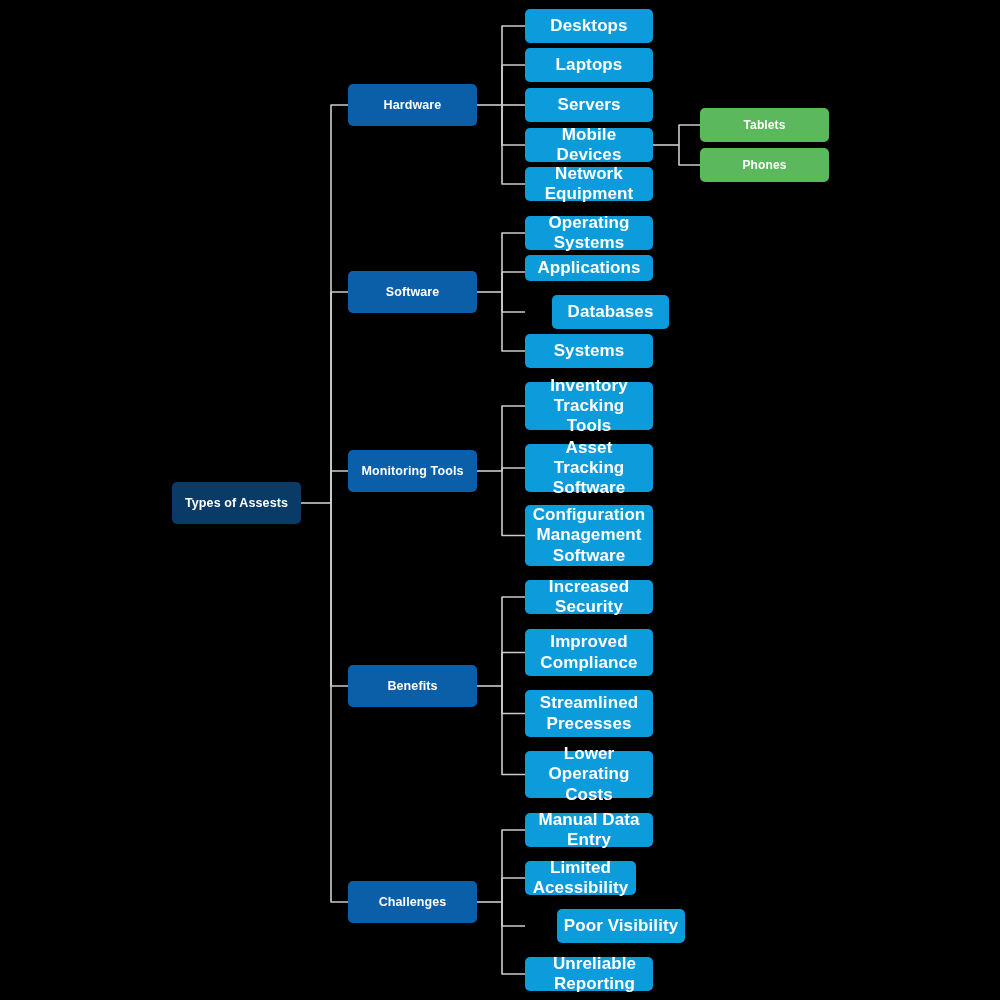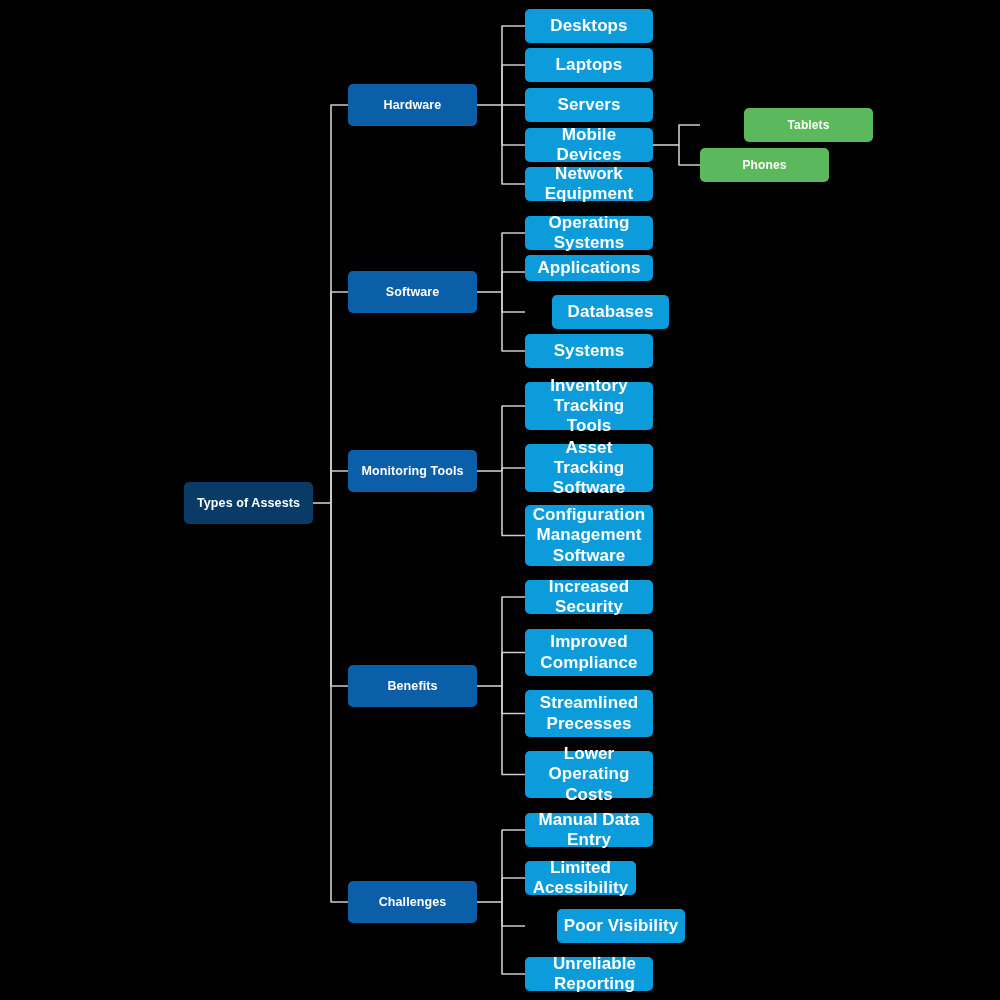--- a/index.html
+++ b/index.html
@@ -92,27 +92,27 @@
       <path d="M 502 686 L 502 686 Q 502 686 502 686 L 502 713.5 Q 502 713.5 502 713.5 L 525 713.5" fill="none" stroke="#cccccc" stroke-width="1.6" stroke-linecap="butt" stroke-linejoin="round"></path>
       <path d="M 502 686 L 502 686 Q 502 686 502 686 L 502 774.5 Q 502 774.5 502 774.5 L 525 774.5" fill="none" stroke="#cccccc" stroke-width="1.6" stroke-linecap="butt" stroke-linejoin="round"></path>
       <path d="M 331 503 L 331 503 Q 331 503 331 503 L 331 902 Q 331 902 331 902 L 348 902" fill="none" stroke="#cccccc" stroke-width="1.6" stroke-linecap="butt" stroke-linejoin="round"></path>
       <path d="M 477 902 L 502 902" fill="none" stroke="#cccccc" stroke-width="1.6" stroke-linecap="butt" stroke-linejoin="round"></path>
       <path d="M 502 902 L 502 902 Q 502 902 502 902 L 502 830 Q 502 830 502 830 L 525 830" fill="none" stroke="#cccccc" stroke-width="1.6" stroke-linecap="butt" stroke-linejoin="round"></path>
       <path d="M 502 902 L 502 902 Q 502 902 502 902 L 502 878 Q 502 878 502 878 L 525 878" fill="none" stroke="#cccccc" stroke-width="1.6" stroke-linecap="butt" stroke-linejoin="round"></path>
       <path d="M 502 902 L 502 902 Q 502 902 502 902 L 502 926 Q 502 926 502 926 L 525 926" fill="none" stroke="#cccccc" stroke-width="1.6" stroke-linecap="butt" stroke-linejoin="round"></path>
       <path d="M 502 902 L 502 902 Q 502 902 502 902 L 502 974 Q 502 974 502 974 L 525 974" fill="none" stroke="#cccccc" stroke-width="1.6" stroke-linecap="butt" stroke-linejoin="round"></path>
     </svg>
   <div id="nodes">
-      <div class="node lvl-root" style="left: 172px; top: 482px; width: 129px; height: 42px; margin-left: 12px;">Types of Assests</div>
+      <div class="node lvl-root" style="left: 172px; top: 482px; width: 129px; height: 42px;">Types of Assests</div>
       <div class="node lvl-1" style="left: 348px; top: 84px; width: 129px; height: 42px;">Hardware</div>
       <div class="node lvl-2" style="left: 525px; top: 9px; width: 128px; height: 34px;">Desktops</div>
       <div class="node lvl-2" style="left: 525px; top: 48px; width: 128px; height: 34px;">Laptops</div>
       <div class="node lvl-2" style="left: 525px; top: 88px; width: 128px; height: 34px;">Servers</div>
       <div class="node lvl-2" style="left: 525px; top: 128px; width: 128px; height: 34px;">Mobile Devices</div>
-      <div class="node lvl-3" style="left: 700px; top: 108px; width: 129px; height: 34px; margin-left: 44px;">Tablets</div>
+      <div class="node lvl-3" style="left: 700px; top: 108px; width: 129px; height: 34px;">Tablets</div>
       <div class="node lvl-3" style="left: 700px; top: 148px; width: 129px; height: 34px;">Phones</div>
       <div class="node lvl-2" style="left: 525px; top: 167px; width: 128px; height: 34px;">Network Equipment</div>
       <div class="node lvl-1" style="left: 348px; top: 271px; width: 129px; height: 42px;">Software</div>
       <div class="node lvl-2" style="left: 525px; top: 216px; width: 128px; height: 34px;">Operating Systems</div>
       <div class="node lvl-2" style="left: 525px; top: 255px; width: 128px; height: 26px;">Applications</div>
       <div class="node lvl-2" style="left: 552px; top: 295px; width: 117px; height: 34px;">Databases</div>
       <div class="node lvl-2" style="left: 525px; top: 334px; width: 128px; height: 34px;">Systems</div>
       <div class="node lvl-1" style="left: 348px; top: 450px; width: 129px; height: 42px;">Monitoring Tools</div>
       <div class="node lvl-2" style="left: 525px; top: 382px; width: 128px; height: 48px;">Inventory Tracking
 Tools</div>

